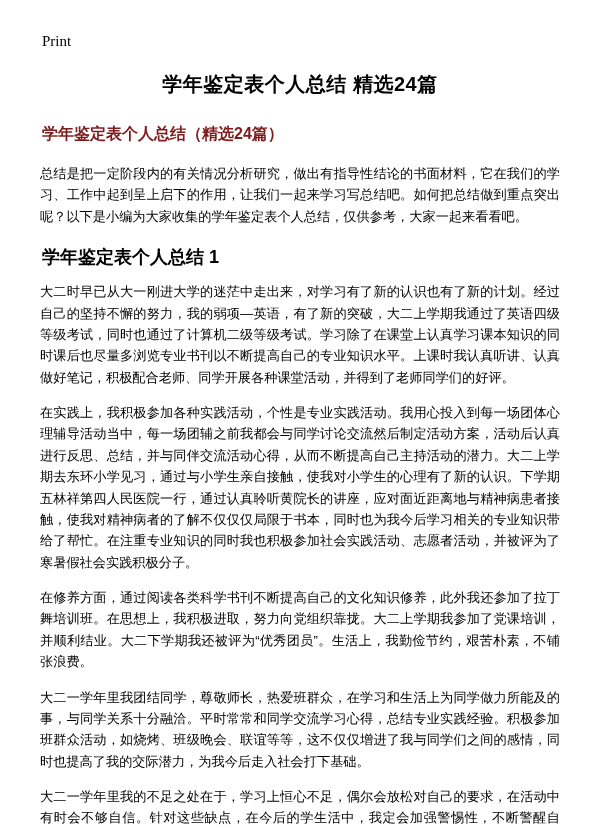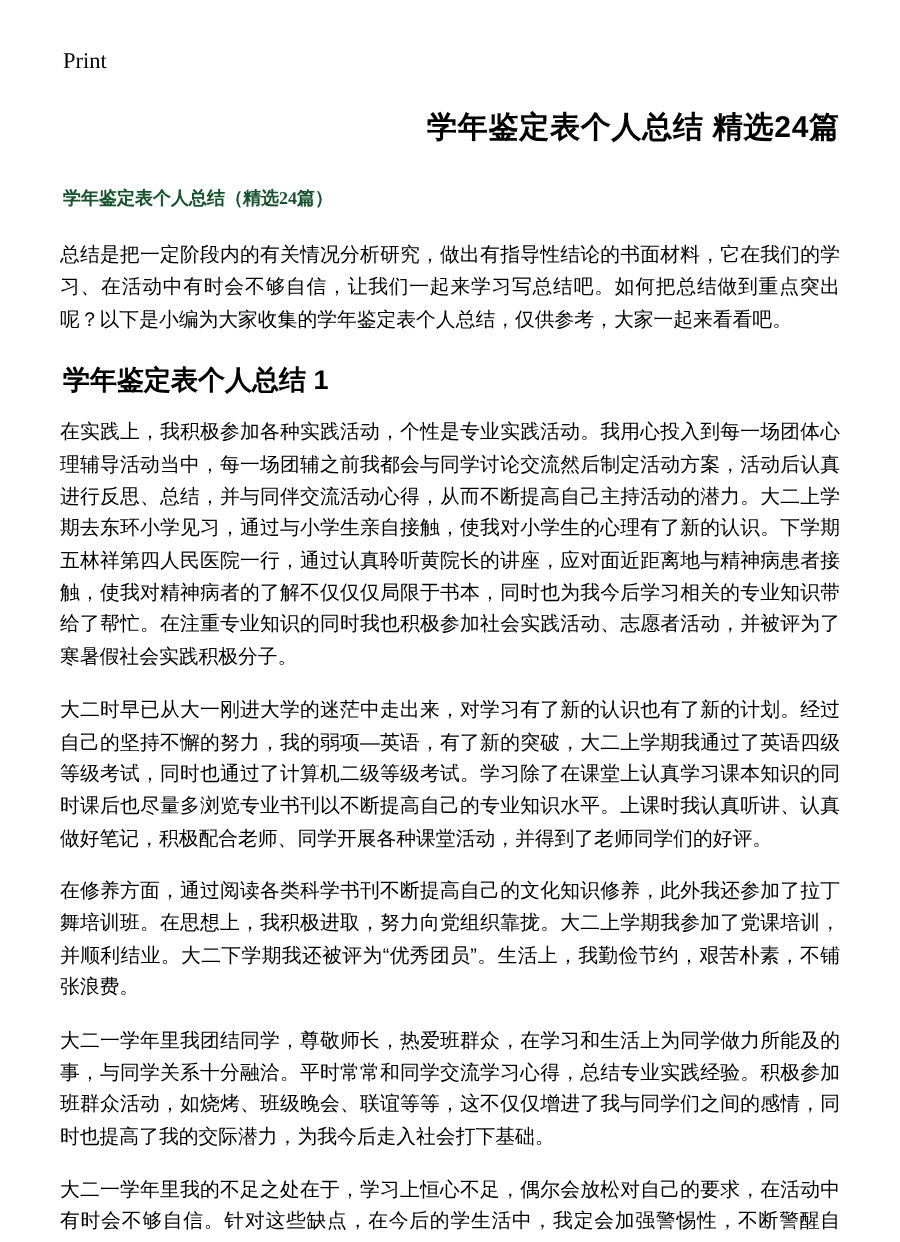--- a/index.html
+++ b/index.html
@@ -22,34 +22,34 @@
     position: relative;
   }
   .print-label {
     font-family: "Liberation Serif", "DejaVu Serif", serif;
     font-size: 15px;
     line-height: 1;
     margin: 0 0 22px 2px;
     color: #000;
   }
   .doc-title {
-    text-align: right;
+    text-align: center;
     font-family: "Liberation Sans", "DejaVu Sans", sans-serif;
     font-weight: bold;
     font-size: 20px;
     letter-spacing: 0.5px;
     margin: 0 0 26px 0;
     color: #000;
   }
   .subtitle {
-    font-family: Liberation Serif, serif;
+    font-family: Liberation Sans, sans-serif;
     font-weight: bold;
-    font-size: 12px;
+    font-size: 16px;
     margin: 0 0 18px 2px;
-    color: #14532d;
+    color: #7f1d1d;
   }
   .para {
     font-family: "Liberation Sans", "DejaVu Sans", sans-serif;
     font-size: 13.2px;
     line-height: 1.62;
     text-align: justify;
     text-justify: inter-ideograph;
     margin: 0 0 14px 0;
     color: #000;
   }
@@ -65,23 +65,23 @@
 <body>
 
 <div class="page">
 
   <div class="print-label">Print</div>
 
   <h1 class="doc-title">学年鉴定表个人总结 精选24篇</h1>
 
   <div class="subtitle">学年鉴定表个人总结（精选24篇）</div>
 
-  <p class="para">总结是把一定阶段内的有关情况分析研究，做出有指导性结论的书面材料，它在我们的学习、在活动中有时会不够自信，让我们一起来学习写总结吧。如何把总结做到重点突出呢？以下是小编为大家收集的学年鉴定表个人总结，仅供参考，大家一起来看看吧。</p>
+  <p class="para">总结是把一定阶段内的有关情况分析研究，做出有指导性结论的书面材料，它在我们的学习、工作中起到呈上启下的作用，让我们一起来学习写总结吧。如何把总结做到重点突出呢？以下是小编为大家收集的学年鉴定表个人总结，仅供参考，大家一起来看看吧。</p>
 
   <div class="section-head">学年鉴定表个人总结 1</div>
 
+  <p class="para">大二时早已从大一刚进大学的迷茫中走出来，对学习有了新的认识也有了新的计划。经过自己的坚持不懈的努力，我的弱项—英语，有了新的突破，大二上学期我通过了英语四级等级考试，同时也通过了计算机二级等级考试。学习除了在课堂上认真学习课本知识的同时课后也尽量多浏览专业书刊以不断提高自己的专业知识水平。上课时我认真听讲、认真做好笔记，积极配合老师、同学开展各种课堂活动，并得到了老师同学们的好评。</p>
   <p class="para">在实践上，我积极参加各种实践活动，个性是专业实践活动。我用心投入到每一场团体心理辅导活动当中，每一场团辅之前我都会与同学讨论交流然后制定活动方案，活动后认真进行反思、总结，并与同伴交流活动心得，从而不断提高自己主持活动的潜力。大二上学期去东环小学见习，通过与小学生亲自接触，使我对小学生的心理有了新的认识。下学期五林祥第四人民医院一行，通过认真聆听黄院长的讲座，应对面近距离地与精神病患者接触，使我对精神病者的了解不仅仅仅局限于书本，同时也为我今后学习相关的专业知识带给了帮忙。在注重专业知识的同时我也积极参加社会实践活动、志愿者活动，并被评为了寒暑假社会实践积极分子。</p>
-  <p class="para">大二时早已从大一刚进大学的迷茫中走出来，对学习有了新的认识也有了新的计划。经过自己的坚持不懈的努力，我的弱项—英语，有了新的突破，大二上学期我通过了英语四级等级考试，同时也通过了计算机二级等级考试。学习除了在课堂上认真学习课本知识的同时课后也尽量多浏览专业书刊以不断提高自己的专业知识水平。上课时我认真听讲、认真做好笔记，积极配合老师、同学开展各种课堂活动，并得到了老师同学们的好评。</p>
   <p class="para">在修养方面，通过阅读各类科学书刊不断提高自己的文化知识修养，此外我还参加了拉丁舞培训班。在思想上，我积极进取，努力向党组织靠拢。大二上学期我参加了党课培训，并顺利结业。大二下学期我还被评为“优秀团员”。生活上，我勤俭节约，艰苦朴素，不铺张浪费。</p>
   <p class="para">大二一学年里我团结同学，尊敬师长，热爱班群众，在学习和生活上为同学做力所能及的事，与同学关系十分融洽。平时常常和同学交流学习心得，总结专业实践经验。积极参加班群众活动，如烧烤、班级晚会、联谊等等，这不仅仅增进了我与同学们之间的感情，同时也提高了我的交际潜力，为我今后走入社会打下基础。</p>
   <p class="para">大二一学年里我的不足之处在于，学习上恒心不足，偶尔会放松对自己的要求，在活动中有时会不够自信。针对这些缺点，在今后的学生活中，我定会加强警惕性，不断警醒自己，鼓励自己，鞭策自己朝着目标不断前进。</p>
 
 </div>
 
 </body></html>

